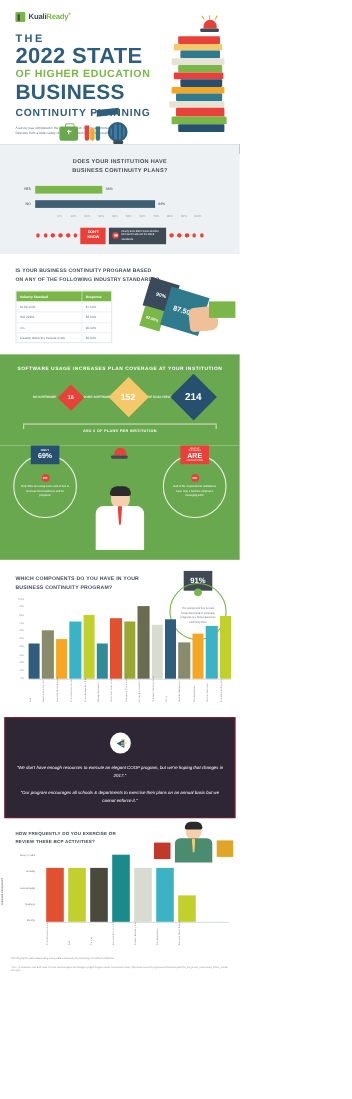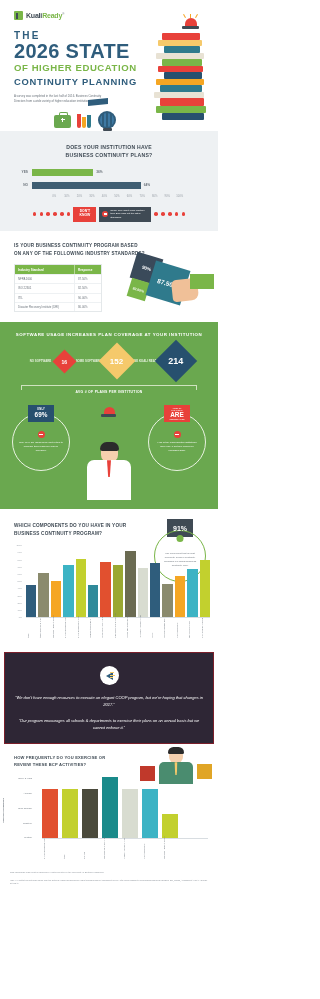--- a/index.html
+++ b/index.html
@@ -213,22 +213,23 @@
 <body>
 
 <div class="page">
 
   <div class="hero">
     <div class="logo">
       <div class="logo-mark"></div>
       <div class="logo-text"><span>Kuali</span><span class="ready">Ready</span><span class="logo-tm">®</span></div>
     </div>
     <div class="h-the">THE</div>
-    <div class="h-2017">2026 STATE</div>
+    <div class="h-2017">2022 STATE</div>
     <div class="h-edu">OF HIGHER EDUCATION</div>
+    <div class="h-biz">BUSINESS</div>
     <div class="h-cont">CONTINUITY  PLANNING</div>
     <div class="h-sub">A survey was completed in the last half of 2016. Business Continuity Directors from a wide variety of higher education institutions responded.</div>
 
     <div class="art">
       <div class="siren">
         <div class="ray" style="left:2px;transform:rotate(-30deg);"></div>
         <div class="ray" style="left:8px;"></div>
         <div class="ray" style="left:14px;transform:rotate(30deg);"></div>
         <div class="dome"></div>
           <div class="base"></div>

